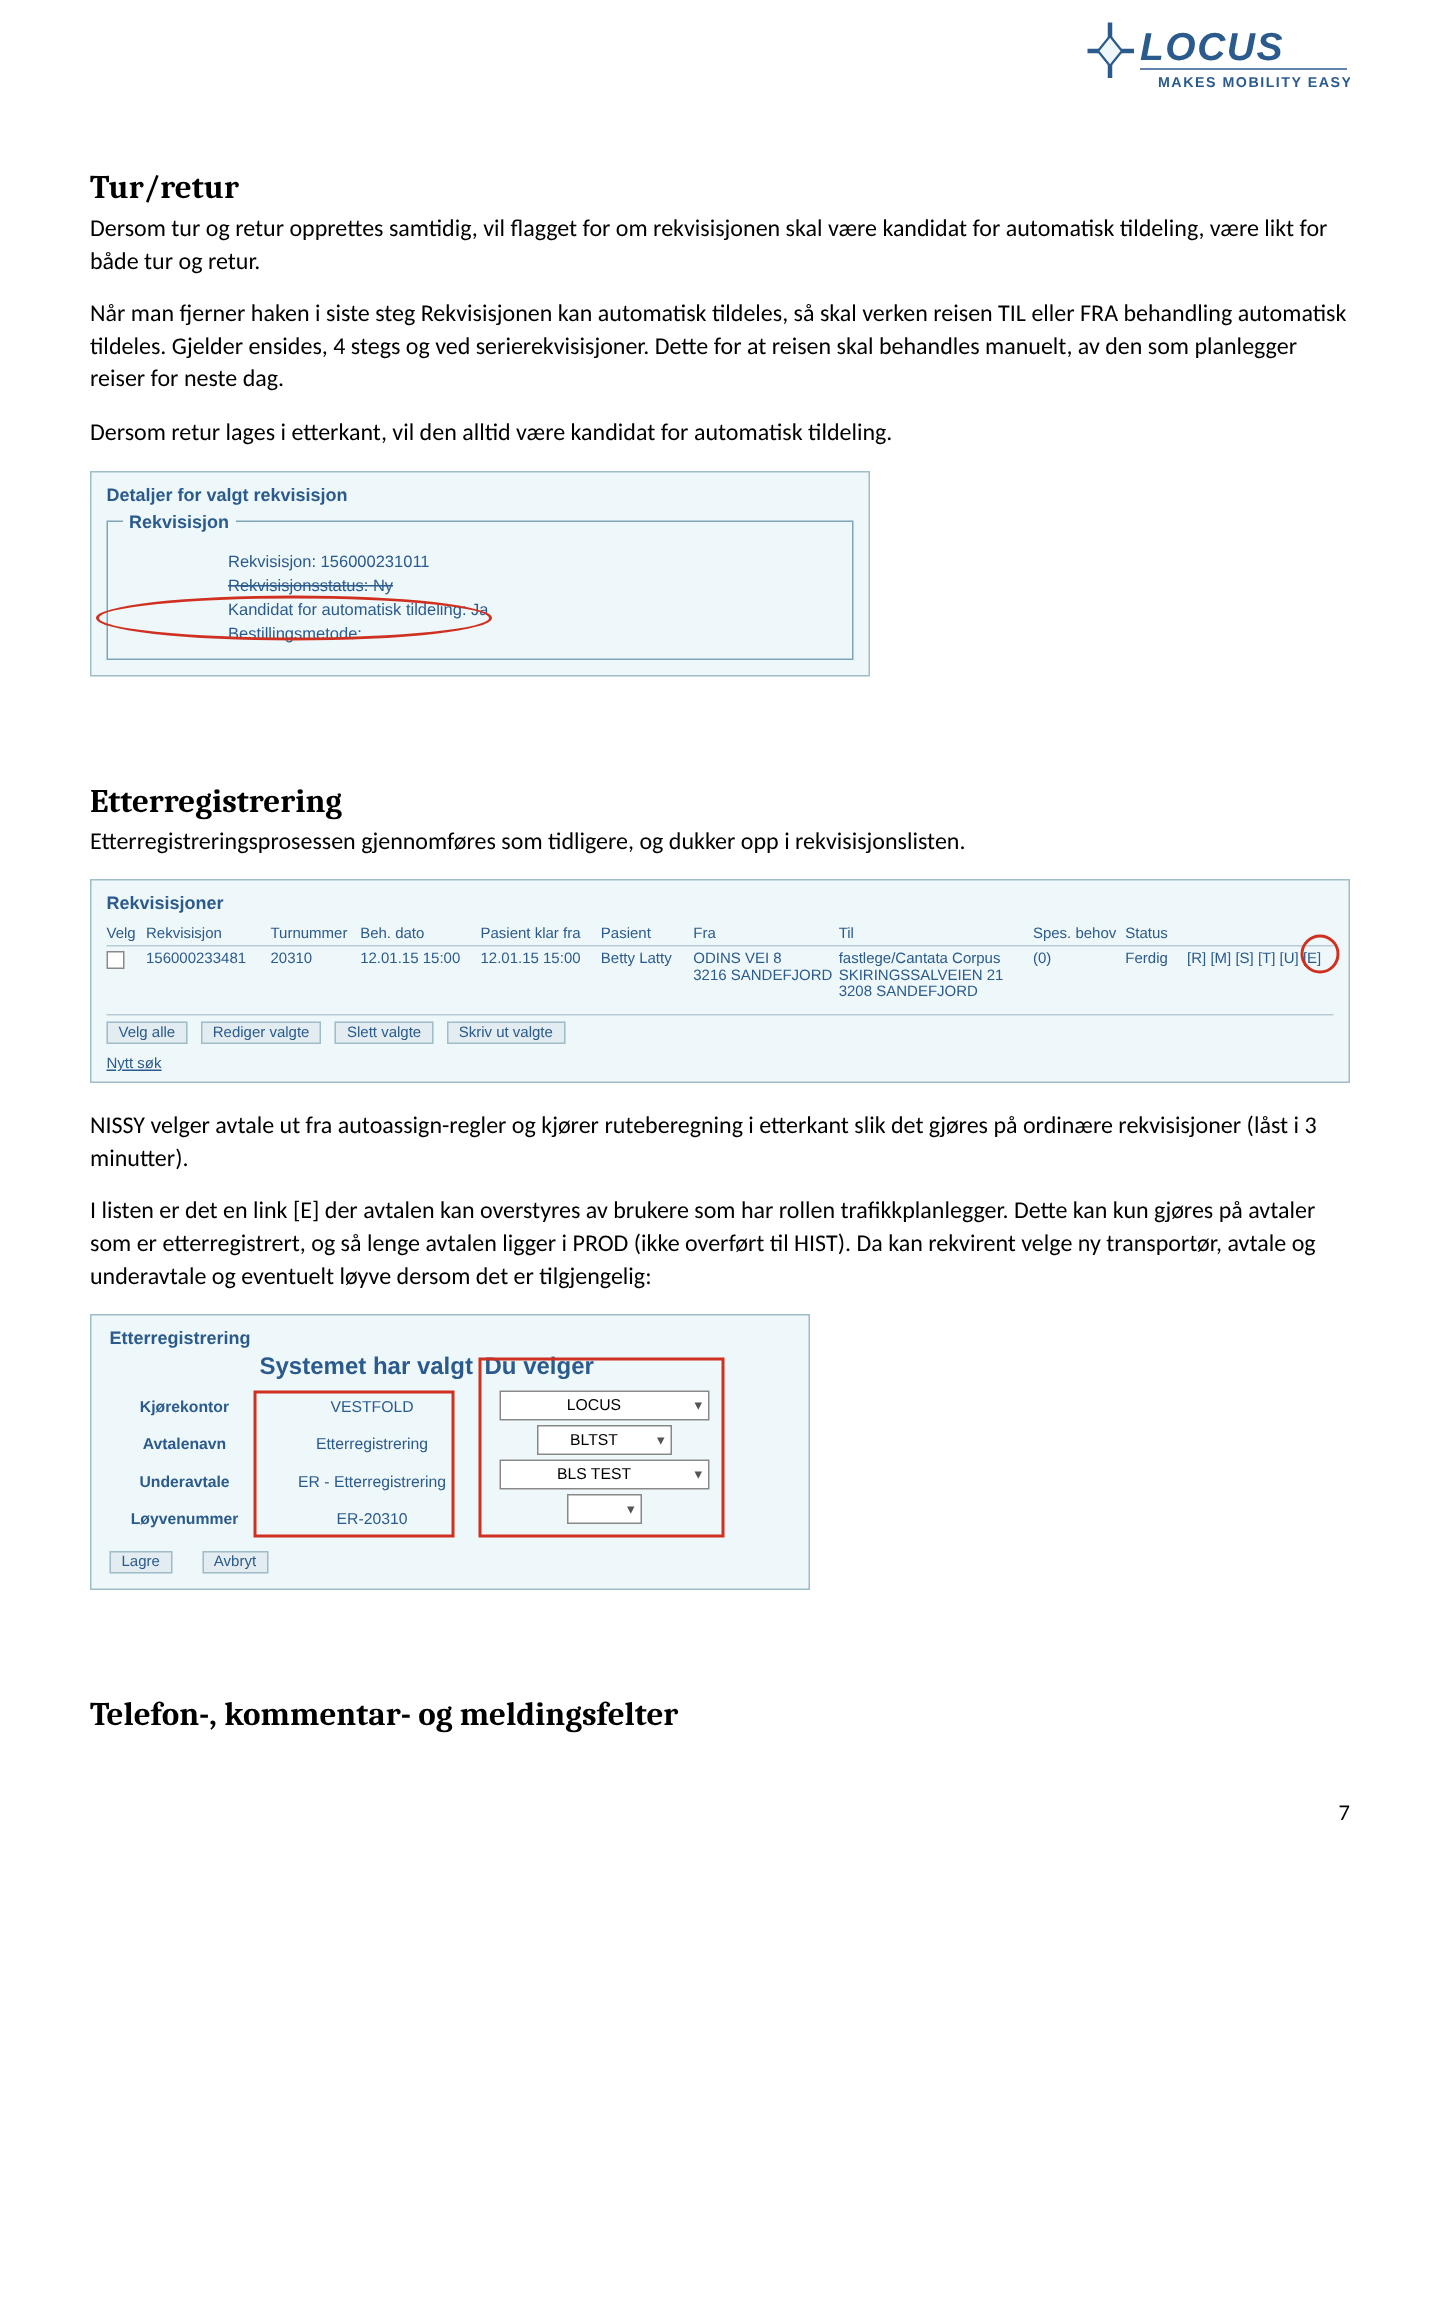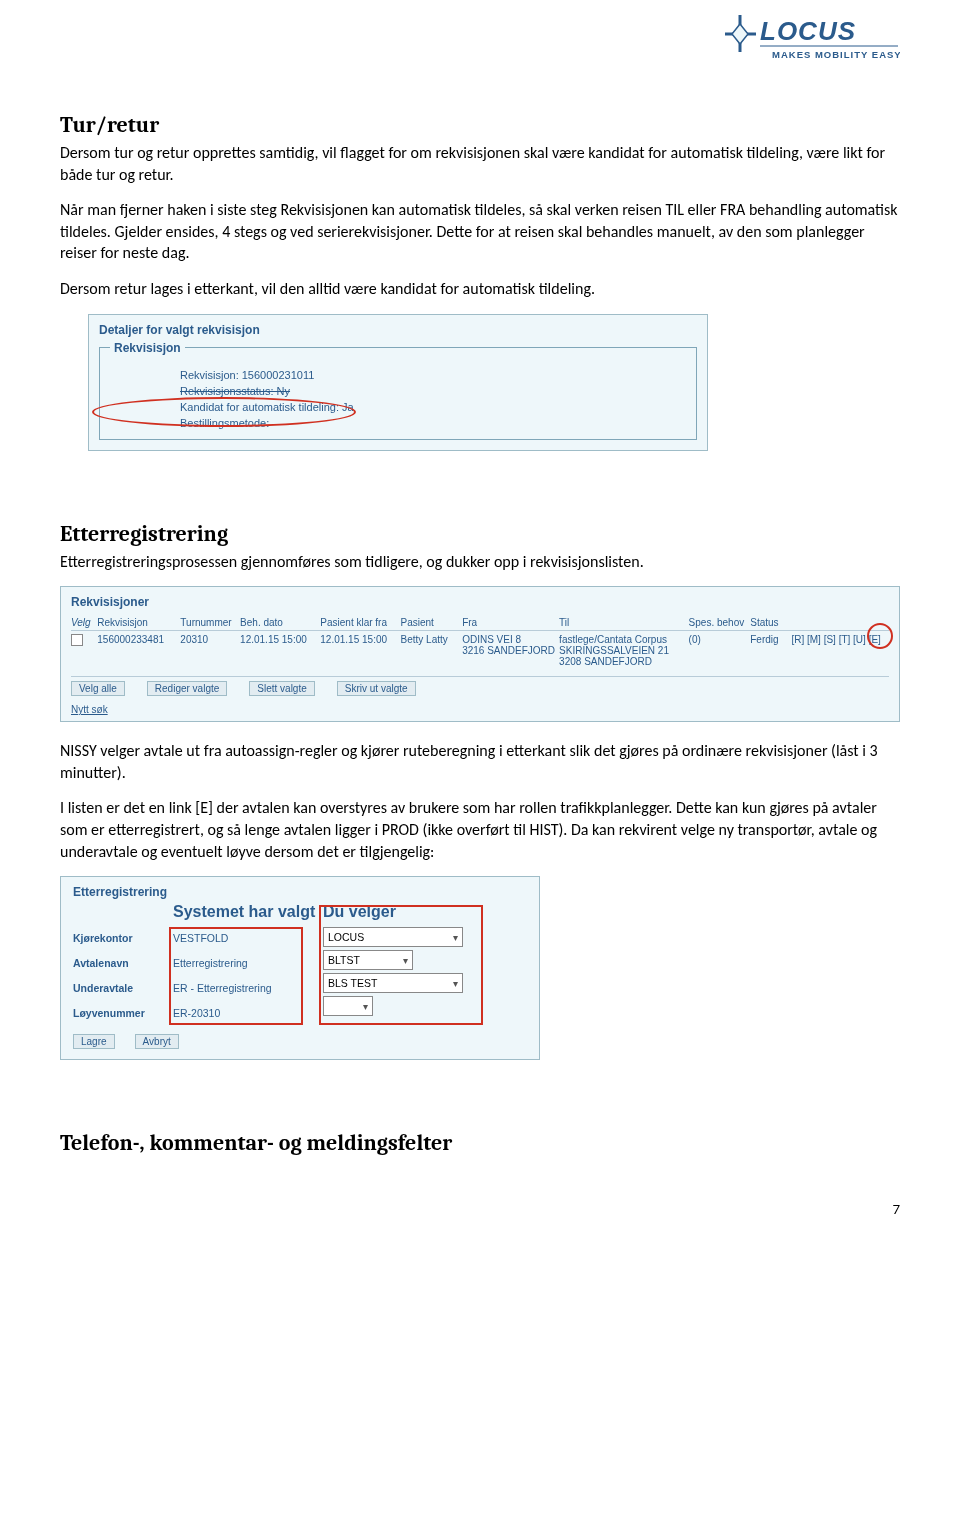--- a/index.html
+++ b/index.html
@@ -44,22 +44,21 @@
     background: #EEF7FA;
     border: 1px solid #9FBCC7;
     margin: 6px 0 18px 0;
     padding: 8px 10px 10px 10px;
     font-family: Verdana, Arial, sans-serif;
     font-size: 11px;
     box-sizing: border-box;
     position: relative;
   }
   .panel1 {
-    width: 620px;
-    margin-left: 28px;
+    width: 520px;
   }
   .panel-title {
     color: #2B5B8C;
     font-weight: bold;
     font-size: 12px;
     margin-bottom: 4px;
   }
   fieldset.rekv {
     border: 1px solid #7FA6B8;
     margin: 4px 0 0 0;
@@ -110,38 +109,38 @@
     gap: 4px;
   }
   .tbl-row {
     display: flex;
     font-size: 10px;
     color: #2B5B8C;
     padding: 3px 0;
     gap: 4px;
     align-items: flex-start;
   }
-  .c-velg { width: 24px; font-style: italic; }
+  .c-velg { width: 24px; }
   .c-rekv { width: 85px; }
   .c-tur { width: 60px; }
   .c-beh { width: 82px; }
   .c-klar { width: 82px; }
   .c-pas { width: 62px; }
   .c-fra { width: 100px; }
   .c-til { width: 135px; }
   .c-spes { width: 62px; }
   .c-stat { width: 40px; }
   .c-act { width: 105px; }
   .ck {
     width: 10px; height: 10px; border: 1px solid #888; background: #fff;
     display: inline-block;
   }
   .btnbar {
     display: flex;
-    gap: 22px;
+    gap: 9px;
     margin-top: 6px;
     border-top: 1px solid #B8CCD8;
     padding-top: 4px;
   }
   .smbtn {
     background: #E2ECF1;
     border: 1px solid #9FBCC7;
     color: #2B5B8C;
     font-size: 10px;
     padding: 1px 7px;
@@ -177,20 +176,21 @@
   .p3-hlabel { width: 100px; }
   .p3-hsys { width: 150px; }
   .p3-hdu { width: 150px; }
   .p3-grid {
     display: flex;
   }
   .p3-col {
     display: flex;
     flex-direction: column;
     gap: 3px;
+    text-align: center;
   }
   .p3-col.labels { width: 100px; }
   .p3-col.sys { width: 150px; }
   .p3-col.du { width: 160px; }
   .p3-lbl {
     color: #2B5B8C;
     font-size: 10.5px;
     font-weight: bold;
     height: 22px;
     line-height: 22px;

